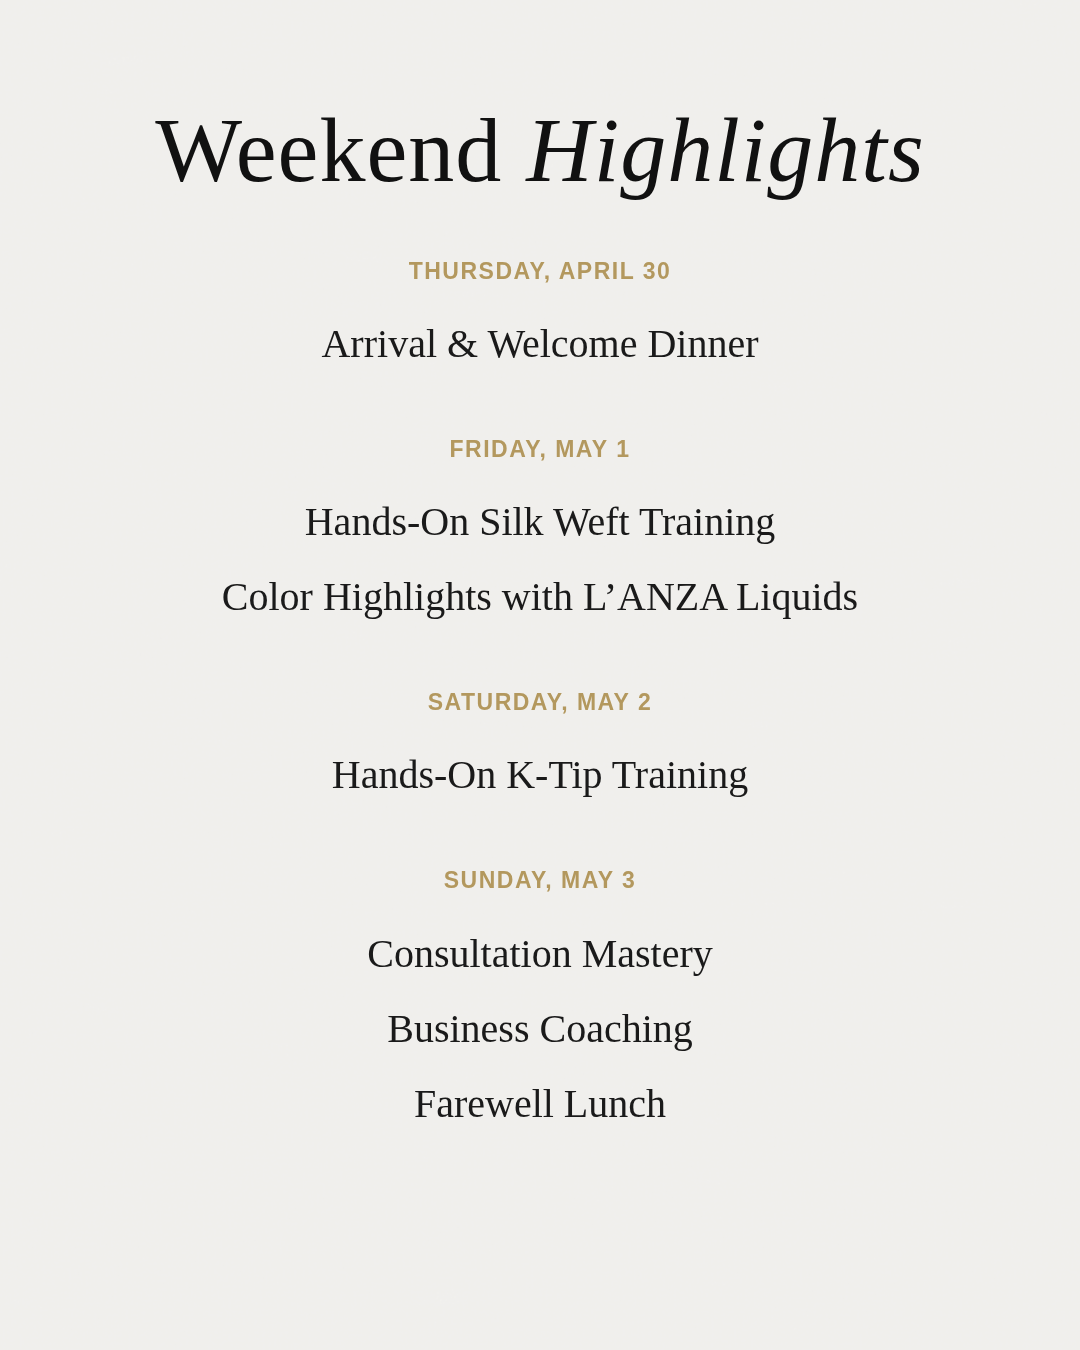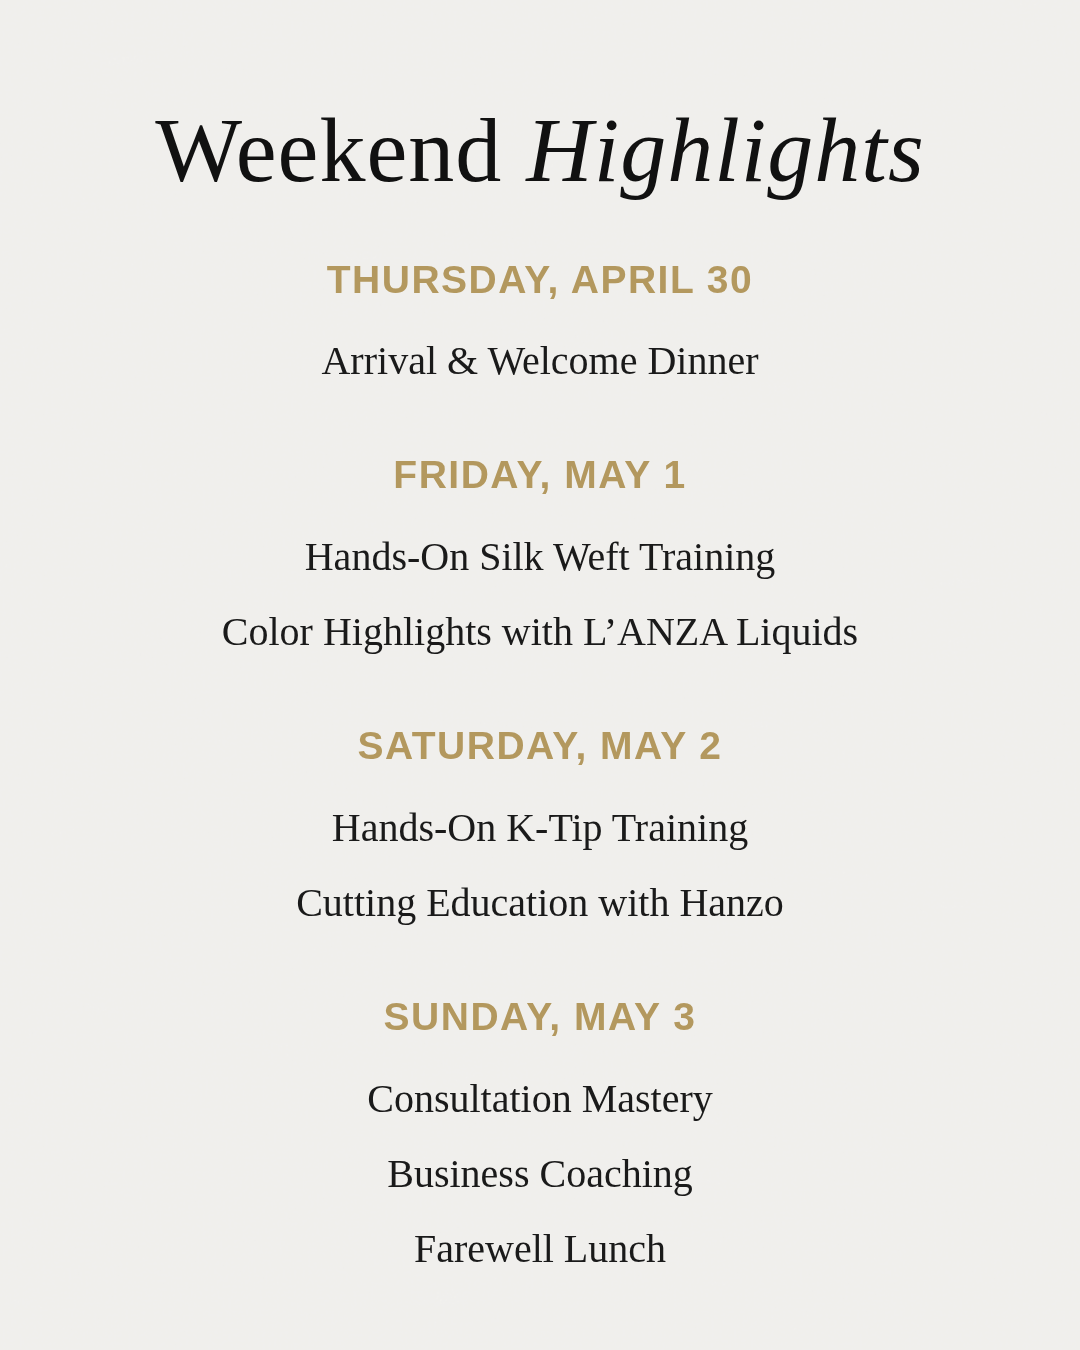--- a/index.html
+++ b/index.html
@@ -49,21 +49,21 @@
   }
   .day {
     margin-top: 56px;
   }
   .day:first-of-type {
     margin-top: 60px;
   }
   .date-header {
     font-family: "Liberation Sans", sans-serif;
     font-weight: 700;
-    font-size: 39px;
+    font-size: 23px;
     letter-spacing: 1.5px;
     color: var(--accent, #b3985e);
     line-height: 1.1;
     text-transform: uppercase;
   }
   .events {
     margin-top: 22px;
   }
   .event-line {
     font-family: "Liberation Serif", "DejaVu Serif", serif;
@@ -113,21 +113,20 @@
     <div class="events">
           <div class="event-line"><span class="seg-normal">Hands-On Silk Weft Training</span></div>
           <div class="event-line"><span class="seg-normal">Color Highlights </span><span class="seg-italic">with</span><span class="seg-normal"> L’ANZA Liquids</span></div>
         </div>
   </section>
 
   <section class="day">
     <div class="date-header">SATURDAY, MAY 2</div>
     <div class="events">
           <div class="event-line"><span class="seg-normal">Hands-On K-Tip Training</span></div>
-          <div class="event-line"><span class="seg-normal">Cutting Education </span><span class="seg-italic">with</span><span class="seg-normal"> Hanzo</span></div>
         </div>
   </section>
 
   <section class="day">
     <div class="date-header">SUNDAY, MAY 3</div>
     <div class="events">
           <div class="event-line"><span class="seg-normal">Consultation Mastery</span></div>
           <div class="event-line"><span class="seg-normal">Business Coaching</span></div>
           <div class="event-line"><span class="seg-normal">Farewell Lunch</span></div>
         </div>

